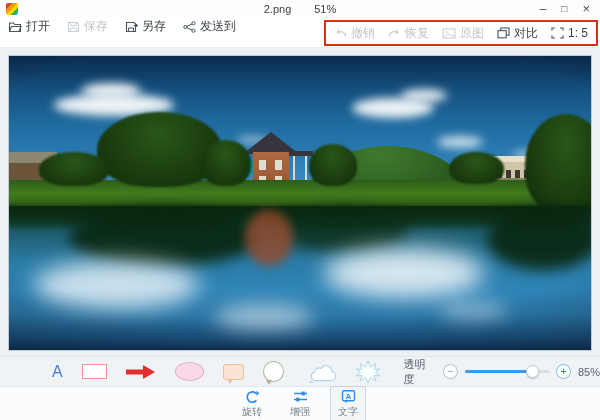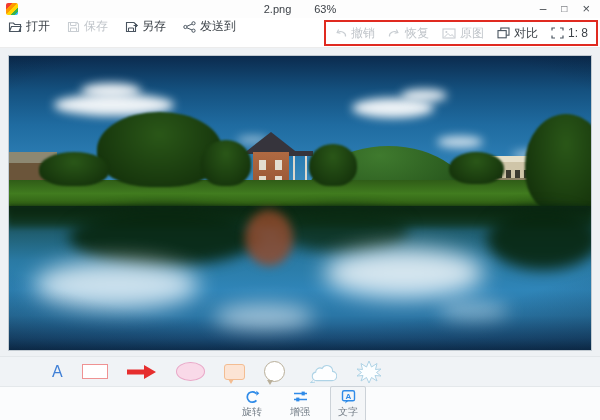--- a/index.html
+++ b/index.html
@@ -121,21 +121,21 @@
 <body>
 
 <div class="app">
 
   <div class="titlebar">
     <div class="title-left">
       <span class="app-icon"></span>
     </div>
     <div class="title-center">
       <span>2.png</span>
-      <span>63%</span>
+      <span>51%</span>
     </div>
     <div class="title-right">
       <span class="winbtn">–</span>
       <span class="winbtn max">□</span>
       <span class="winbtn close">×</span>
     </div>
   </div>
 
   <div class="toolbar">
     <div class="tb-left">
@@ -216,21 +216,21 @@
             </svg>
         </span>
         <span>对比</span>
       </button>
       <button class="tb-btn">
         <span class="ic">
           <svg width="13" height="12" viewBox="0 0 13 12">
               <path d="M1 3.5 V1 H4 M9 1 H12 V3.5 M12 8.5 V11 H9 M4 11 H1 V8.5" fill="none" stroke="currentColor" stroke-width="1.2"></path>
             </svg>
         </span>
-        <span>1: 8</span>
+        <span>1: 5</span>
       </button>
     </div>
   </div>
 
   <div class="canvas-area">
     <div class="photo">
       <div class="ph ph-sky"></div>
       <div class="cloud c1"></div>
       <div class="cloud c1b"></div>
       <div class="cloud c2"></div>
@@ -292,20 +292,30 @@
       <svg width="33" height="23" viewBox="0 0 33 23">
           <path d="M28.6 11.4 a5.6 5.6 0 0 0 -10.5 -2.9 a4.2 4.2 0 0 0 -6.4 3.6 a4.3 4.3 0 0 0 .9 8.5 h15 a4.6 4.6 0 0 0 1 -9.2 z" fill="#fdfeff" stroke="#aed3e6" stroke-width="1.1"></path>
           <path d="M9 20.5 l-2.6 2.2 l4.6 -.6" fill="#fdfeff" stroke="#aed3e6" stroke-width="1"></path>
         </svg>
     </span>
     <span class="tool">
       <svg width="26" height="24" viewBox="0 0 26 24">
           <polygon points="13,1 15.5,7 21,3.5 19.5,9.5 25,9 20.5,12.5 25,16 19,15.5 21,21 15.5,17.5 13,23 10.5,17.5 5,21 7,15.5 1,16 5.5,12.5 1,9 6.5,9.5 5,3.5 10.5,7" fill="#fbfeff" stroke="#aed3e6" stroke-width="1"></polygon>
         </svg>
     </span>
+    <div class="slider-group">
+      <span>透明度</span>
+      <span class="step-btn step-minus">−</span>
+      <span class="slider-track">
+        <span class="slider-fill"></span>
+        <span class="slider-thumb"></span>
+      </span>
+      <span class="step-btn step-plus">+</span>
+      <span>85%</span>
+    </div>
   </div>
 
   <div class="tab-bar">
     <div class="tab">
       <span class="t-ic">
         <svg width="16" height="15" viewBox="0 0 16 15">
             <path d="M12.4 11.4 A5.2 5.2 0 1 1 12.4 4.6" fill="none" stroke="currentColor" stroke-width="1.7"></path>
             <polygon points="12.4,1.7 12.4,6.7 15.3,4.2" fill="currentColor"></polygon>
           </svg>
       </span>

